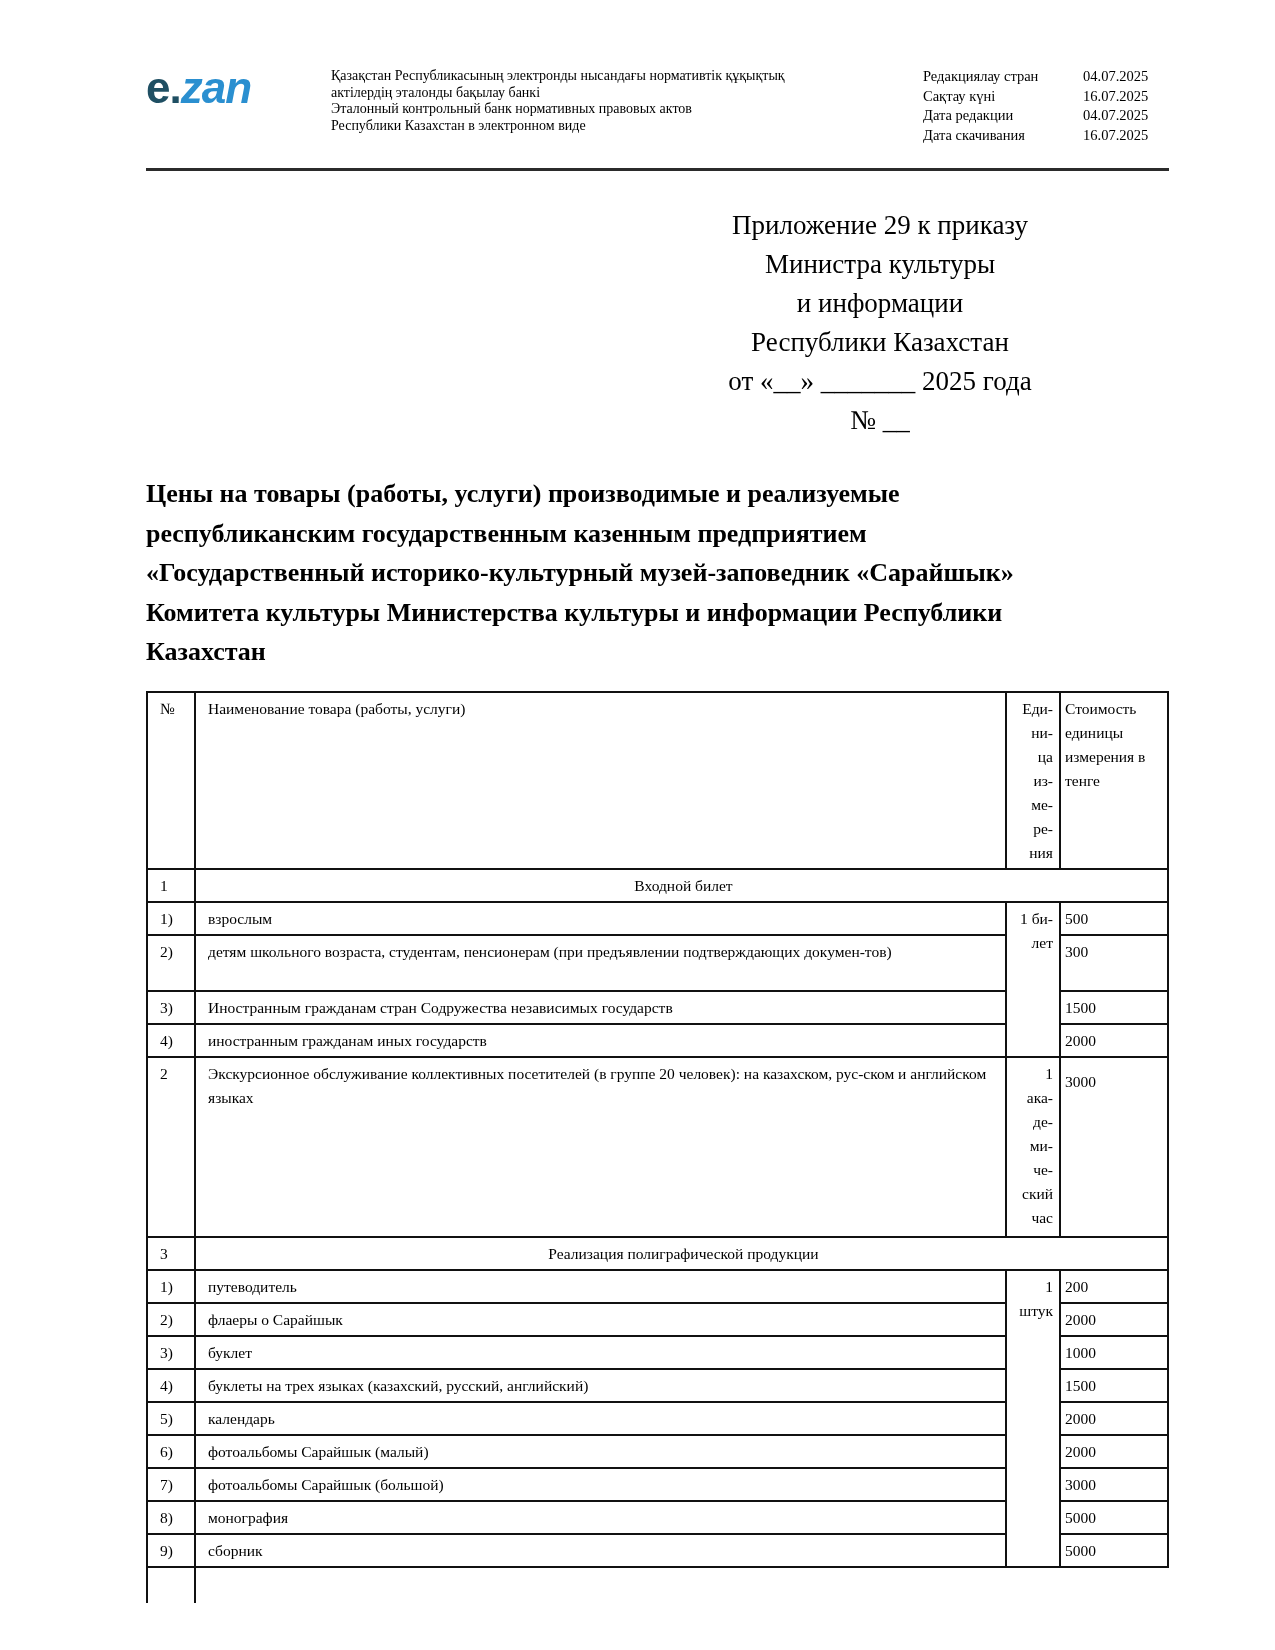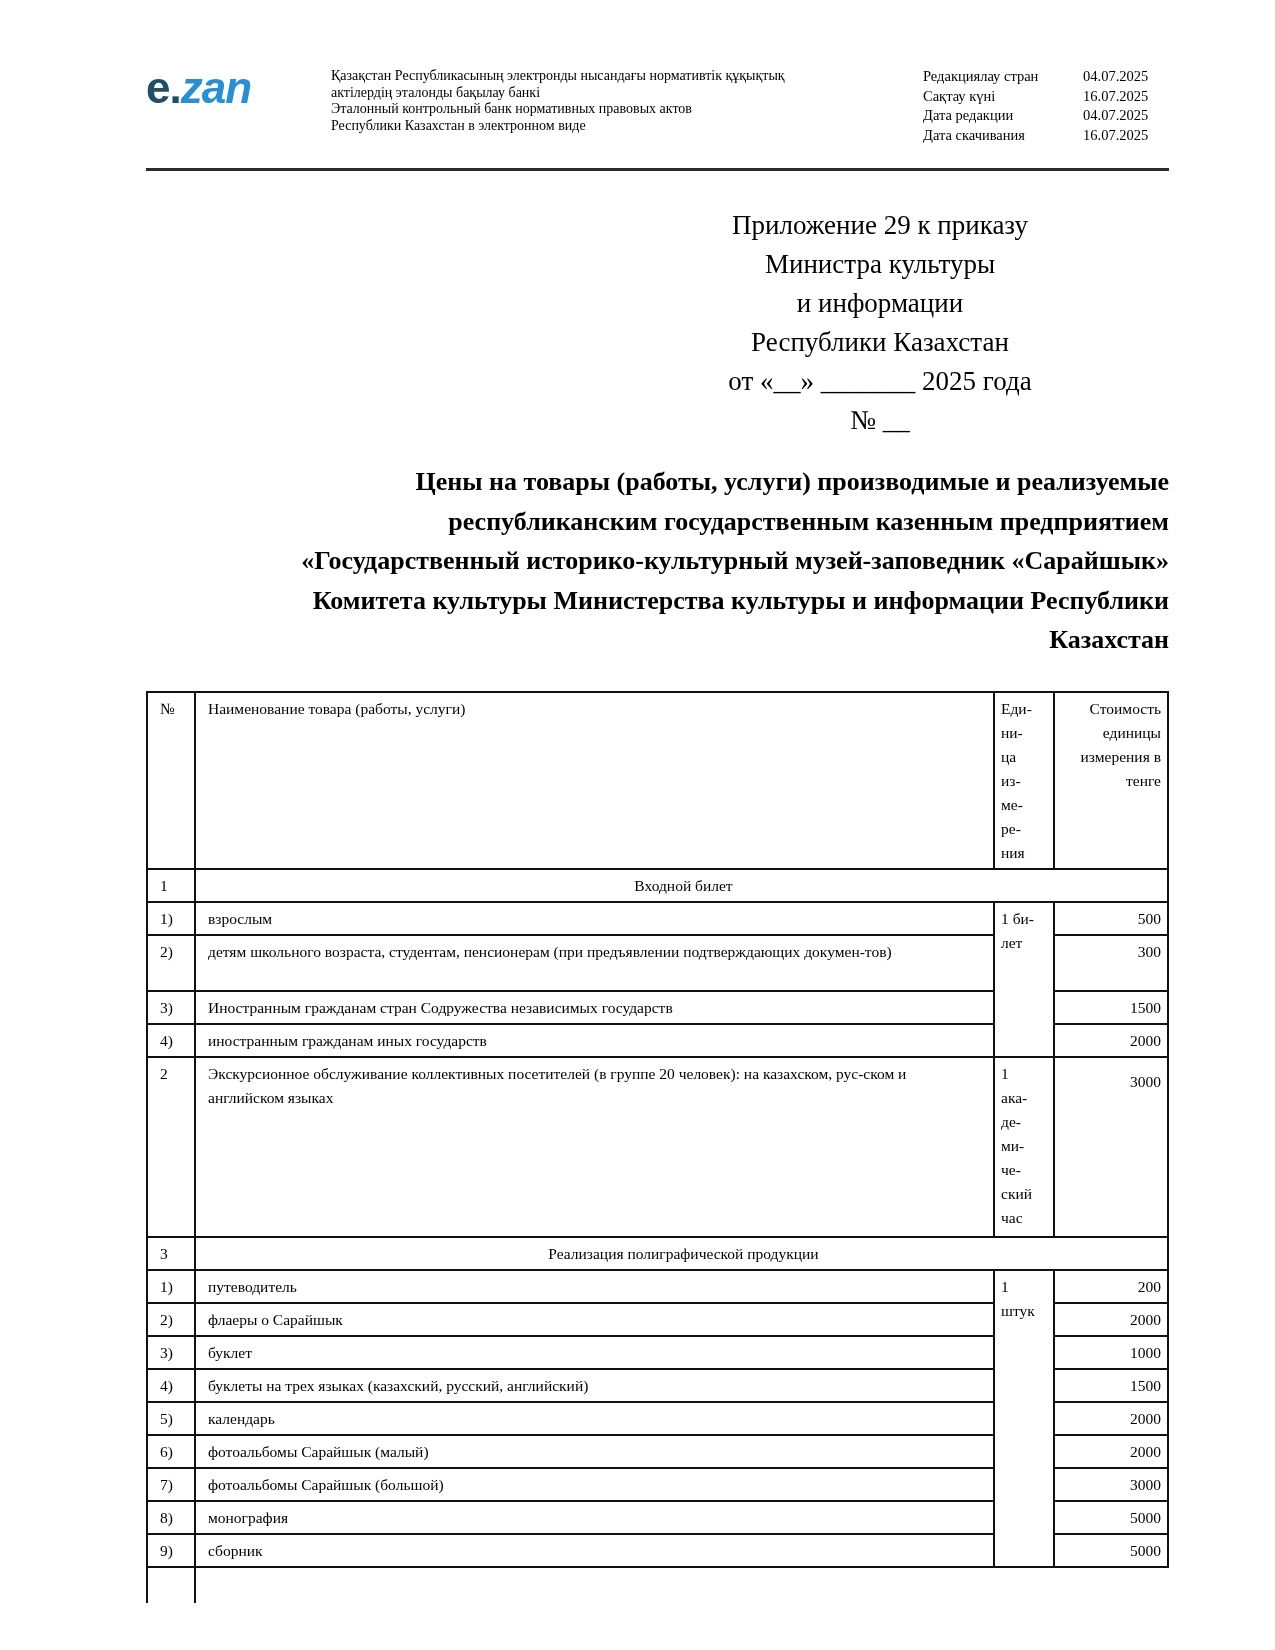--- a/index.html
+++ b/index.html
@@ -10,28 +10,28 @@
   .logo .e { color:#1f4f63; }
   .logo .dot { color:#1f4f63; }
   .logo .zan { color:#2a8fd0; font-style:italic; }
   .hdr-text { position:absolute; left:331px; top:68px; font-size:14px; line-height:16.5px; }
   .hdr-dates { position:absolute; left:923px; top:67px; font-size:14.5px; line-height:19.5px; }
   .hdr-dates .row { display:flex; }
   .hdr-dates .lbl { width:160px; }
   .hdr-rule { position:absolute; left:146px; top:168px; width:1023px; height:3px; background:#2b2b2b; }
   .appendix { position:absolute; left:700px; top:206px; width:360px; text-align:center;
               font-size:27px; line-height:39px; }
-  .title { position:absolute; left:146px; top:462px; width:1023px; text-align:right;
+  .title { position:absolute; left:146px; top:474px; width:1023px; text-align:left;
            font-weight:bold; font-size:26px; line-height:39.5px; }
   table.prices { position:absolute; left:146px; top:691px; width:1023px; border-collapse:collapse;
                  font-size:15.5px; line-height:24px; }
   table.prices td { border:2px solid #111; vertical-align:top; padding:4px 8px 3px 12px; }
   table.prices td.num { width:28px; padding-left:12px; padding-right:6px; }
-  table.prices td.unit { width:46px; text-align:left; padding-left:6px; padding-right:6px; }
-  table.prices td.cost { width:96px; text-align:right; padding-left:10px; padding-right:6px; }
+  table.prices td.unit { width:46px; text-align:right; padding-left:0; padding-right:6px; }
+  table.prices td.cost { width:96px; text-align:left; padding-left:4px; padding-right:6px; }
   table.prices td.center { text-align:center;border-radius:15px; }
   tr.hdr td { height:165px; }
   tr.r1 td { height:24px; }
   tr.r2 td { height:47px; }
   tr.exc td { height:163px; }
   tr.tail td { height:28px; border-bottom:none; }
   .unit-text { white-space:pre-line; }
 </style>
 </head>
 <body>

